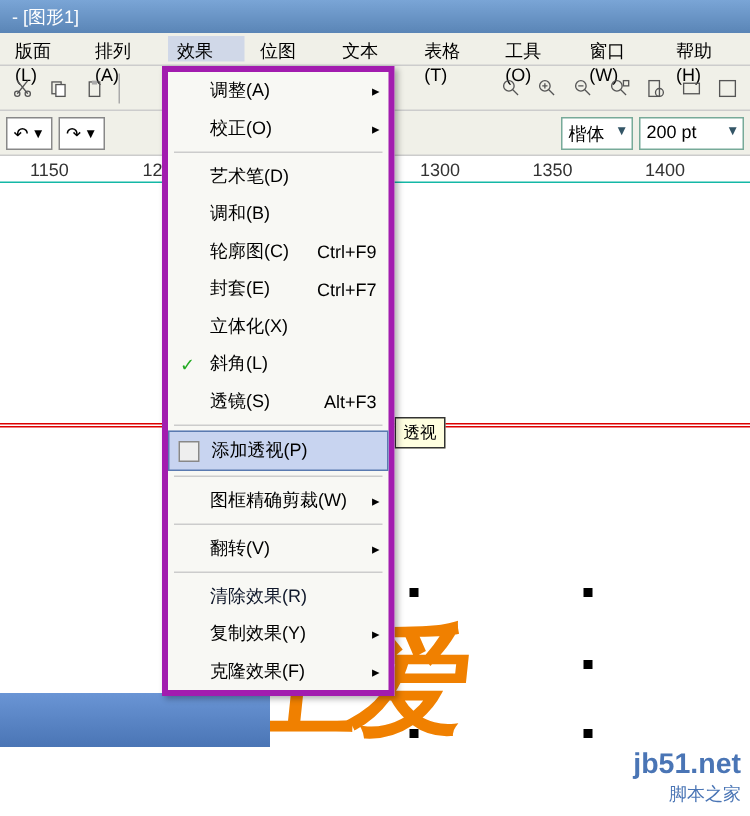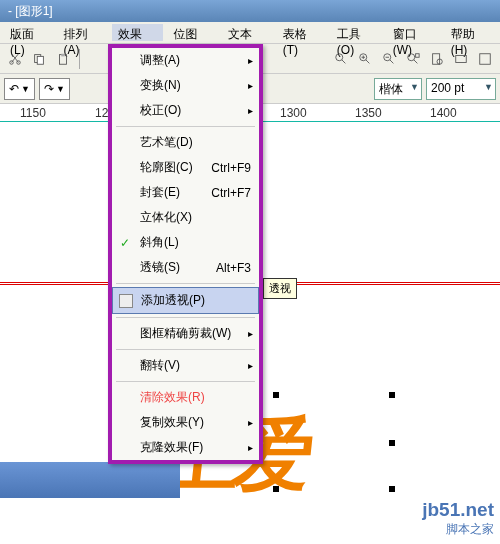--- a/index.html
+++ b/index.html
@@ -15,21 +15,21 @@
 .font-sel{border:1px solid #7a9;background:#fff;padding:2px 18px 2px 4px;height:22px;position:relative}
 .font-sel::after{content:"▼";position:absolute;right:2px;top:3px;font-size:9px;color:#356}
 .ruler{background:#fff;height:18px;border-bottom:1px solid #14b8a6;position:relative;font-size:10px;color:#333;overflow:hidden}
 .ruler span{position:absolute;top:2px}
 .canvas{position:relative;background:#fff;height:420px;overflow:hidden}
 .redline{position:absolute;left:0;right:0;height:1px;background:#d00;top:160px}
 .redline2{position:absolute;left:0;right:0;height:1px;background:#d00;top:162px}
 .dropdown{position:absolute;left:108px;top:44px;width:155px;background:#f8f8f4;border:4px solid #a21caf;box-shadow:2px 2px 4px rgba(0,0,0,0.3);z-index:10}
 .dd-item{padding:4px 8px 4px 28px;position:relative;cursor:pointer;display:flex;justify-content:space-between;align-items:center}
 .dd-item.hl{background:#c8d4f0;border:1px solid #5a7ab0}
-.dd-item.dis{color:#ef4444}
+.dd-item.dis{color:#0f172a}
 .dd-sep{height:1px;background:#ccc;margin:3px 4px}
 .dd-arrow::after{content:"▸";position:absolute;right:6px;font-size:10px}
 .dd-check::before{content:"✓";position:absolute;left:8px;color:#2a2}
 .dd-icon{position:absolute;left:6px;width:14px;height:14px;border:1px solid #888;background:#eee}
 .tooltip{position:absolute;left:263px;top:156px;background:#ffffe0;border:1px solid #333;padding:2px 5px;font-size:11px;z-index:9}
 .art{position:absolute;left:160px;top:280px;color:#f08000;font-size:80px;font-weight:900;transform:skewX(-6deg);letter-spacing:-6px;font-family:"SimHei",sans-serif}
 .handles{position:absolute;left:155px;top:270px;width:240px;height:100px}
 .handle{position:absolute;width:6px;height:6px;background:#000}
 .watermark{position:absolute;right:6px;bottom:6px;color:#4a75b5;font-size:14px;text-align:right;line-height:1.3}
 .watermark .en{font-size:19px;font-weight:bold}
@@ -158,28 +158,28 @@
     <div class="handle" style="right:0;bottom:0"></div>
   </div>
   <div class="bluebar"></div>
 </div>
 
 <div class="dropdown" id="dropdown">
     <div class="dd-item dd-arrow">
       <span>调整(A)</span>
     </div>
     <div class="dd-item dd-arrow">
-      <span>变换(N)</span>
-    </div>
-    <div class="dd-item dd-arrow">
       <span>校正(O)</span>
     </div>
     <div class="dd-sep"></div>
     <div class="dd-item">
       <span>艺术笔(D)</span>
+    </div>
+    <div class="dd-item">
+      <span>调和(B)</span>
     </div>
     <div class="dd-item">
       <span>轮廓图(C)</span>
       <span>Ctrl+F9</span>
     </div>
     <div class="dd-item">
       <span>封套(E)</span>
       <span>Ctrl+F7</span>
     </div>
     <div class="dd-item">

